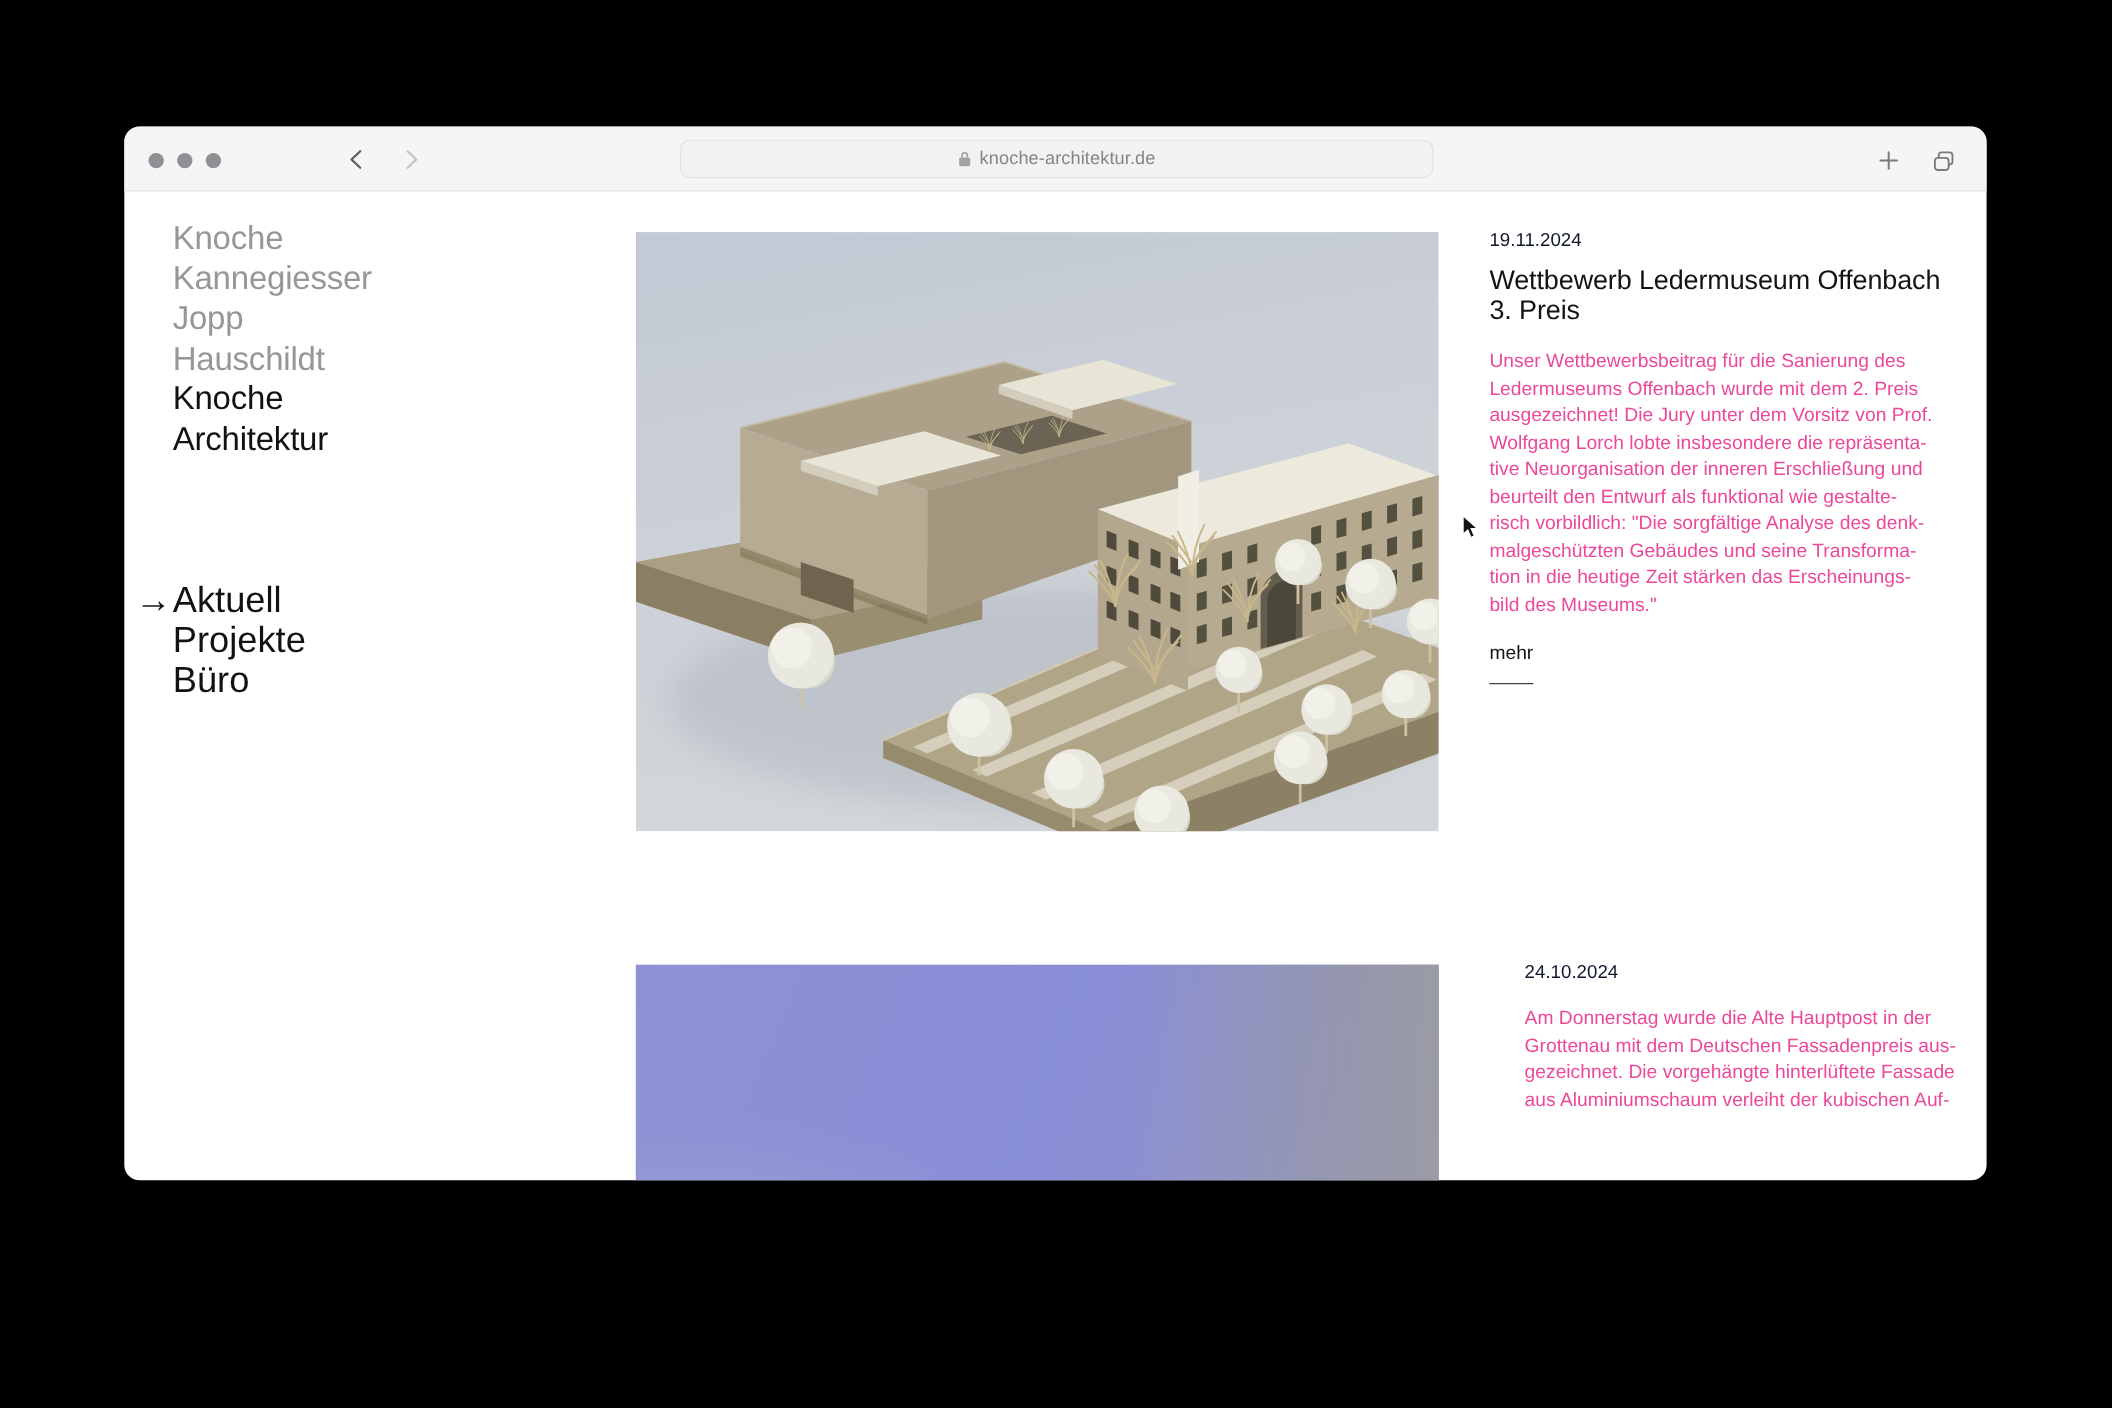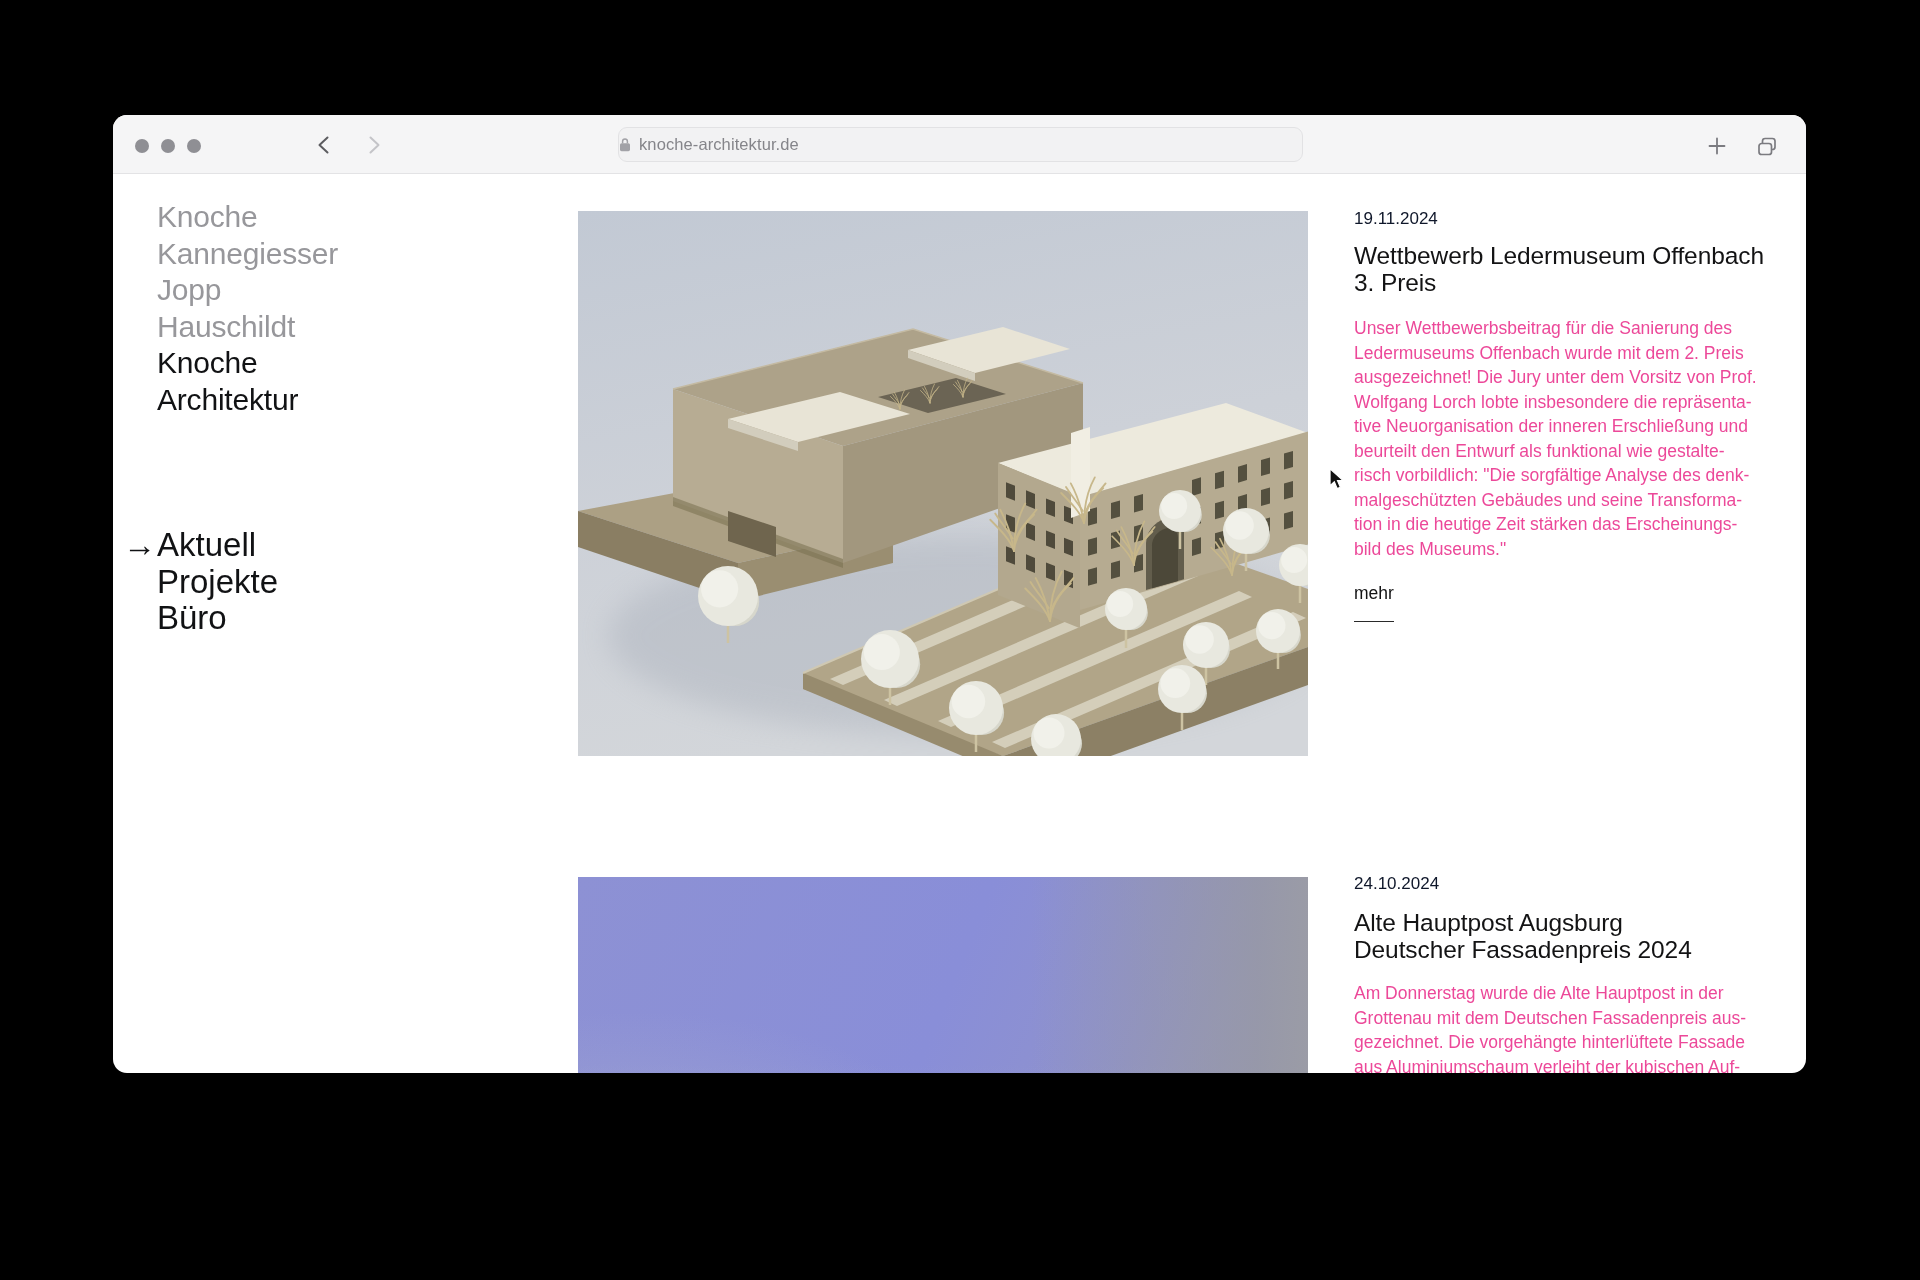--- a/index.html
+++ b/index.html
@@ -18,21 +18,21 @@
     position:absolute; left:0; top:0; width:100%; height:59px;
     background:#f5f5f6; border-bottom:1px solid #e3e3e5;
   }
   .dot { position:absolute; top:24px; width:14px; height:14px; border-radius:50%; background:#8f8f94; }
   .dot.d1{ left:22px; } .dot.d2{ left:48px; } .dot.d3{ left:74px; }
   .navbtn { position:absolute; top:19px; width:22px; height:22px; cursor:default; }
   .navbtn.back{ left:201px; } .navbtn.fwd{ left:249px; }
   .urlbar {
     position:absolute; left:505px; top:12px; width:685px; height:35px;
     background:#f2f2f3; border:1px solid #e2e2e4; border-radius:9px;
-    display:flex; align-items:center; gap:8px;
+    display:flex; align-items:center; justify-content:center; gap:8px;
   }
   .urlbar .addr { font-size:16.5px; color:#85858a; letter-spacing:0.1px; }
   .tbicon { position:absolute; top:19px; width:24px; height:24px; }
   .tbicon.plus{ left:1592px; } .tbicon.tabs{ left:1642px; top:20px; }
 
   
   .logo { position:absolute; left:44px; top:84px; font-size:30px; line-height:36.6px; letter-spacing:-0.2px; }
   .logo .gray  { color:#97979b; white-space:pre-line; }
   .logo .black { color:#111214; white-space:pre-line; }
   .nav { position:absolute; left:44px; top:412px; font-size:33px; line-height:36.6px; color:#111214; }
@@ -45,21 +45,21 @@
   .art-img2 {
     position:absolute; left:465px; top:762px; width:730px; height:340px;
     background:
       linear-gradient(90deg, rgba(150,151,160,0) 62%, rgba(151,152,162,0.78) 93%, rgba(155,156,163,0.9) 100%),
       radial-gradient(90% 110% at 8% 100%, rgba(172,177,207,0.65) 0%, rgba(172,177,207,0) 55%),
       linear-gradient(180deg, rgba(138,142,214,0) 55%, rgba(165,168,190,0.4) 100%),
       linear-gradient(112deg, #8d91d4 0%, #898ed8 48%, #8f92cc 72%, #9b9dbd 100%);
   }
   .artcol { position:absolute; width:440px; }
   .artcol.first  { left:1241px; top:93px; }
-  .artcol.second { left:1241px; top:758px; }
+  .artcol.second { left:1273px; top:758px; }
   .a-date  { font-size:17px; line-height:22px; color:#0f172a; }
   .a-title { margin-top:12px; font-size:24.5px; line-height:27.2px; color:#131314;
              letter-spacing:-0.1px; white-space:pre-line; }
   .a-body  { margin-top:20px; font-size:17.5px; line-height:24.5px; color:#ec4899; white-space:pre-line; }
   .artcol.second .a-title { margin-top:14px; }
   .artcol.second .a-body  { margin-top:18px; }
   .a-more {
     display:inline-block; margin-top:22px; font-size:17.5px; color:#131314;
     border-bottom:1px solid #2a2a2a; padding-bottom:17px; cursor:pointer;
   }
@@ -287,22 +287,20 @@
 malgeschützten Gebäudes und seine Transforma-
 tion in die heutige Zeit stärken das Erscheinungs-
 bild des Museums."</div>
       <span class="a-more">mehr</span>
     </div>
 
     <div class="art-img2"></div>
 
     <div class="artcol second">
       <div class="a-date">24.10.2024</div>
-      <div class="a-title">Alte Hauptpost Augsburg
-Deutscher Fassadenpreis 2024</div>
       <div class="a-body">Am Donnerstag wurde die Alte Hauptpost in der
 Grottenau mit dem Deutschen Fassadenpreis aus-
 gezeichnet. Die vorgehängte hinterlüftete Fassade
 aus Aluminiumschaum verleiht der kubischen Auf-</div>
     </div>
 
   </div>
 
   <svg class="cursor" width="20" height="22" viewBox="0 0 13 19">
     <path d="M0.5,0.8 L0.5,15.2 L4.2,11.9 L6.7,17.8 L9.4,16.6 L6.9,10.8 L11.8,10.8 Z" fill="#121212" stroke="#ffffff" stroke-width="1"></path>

